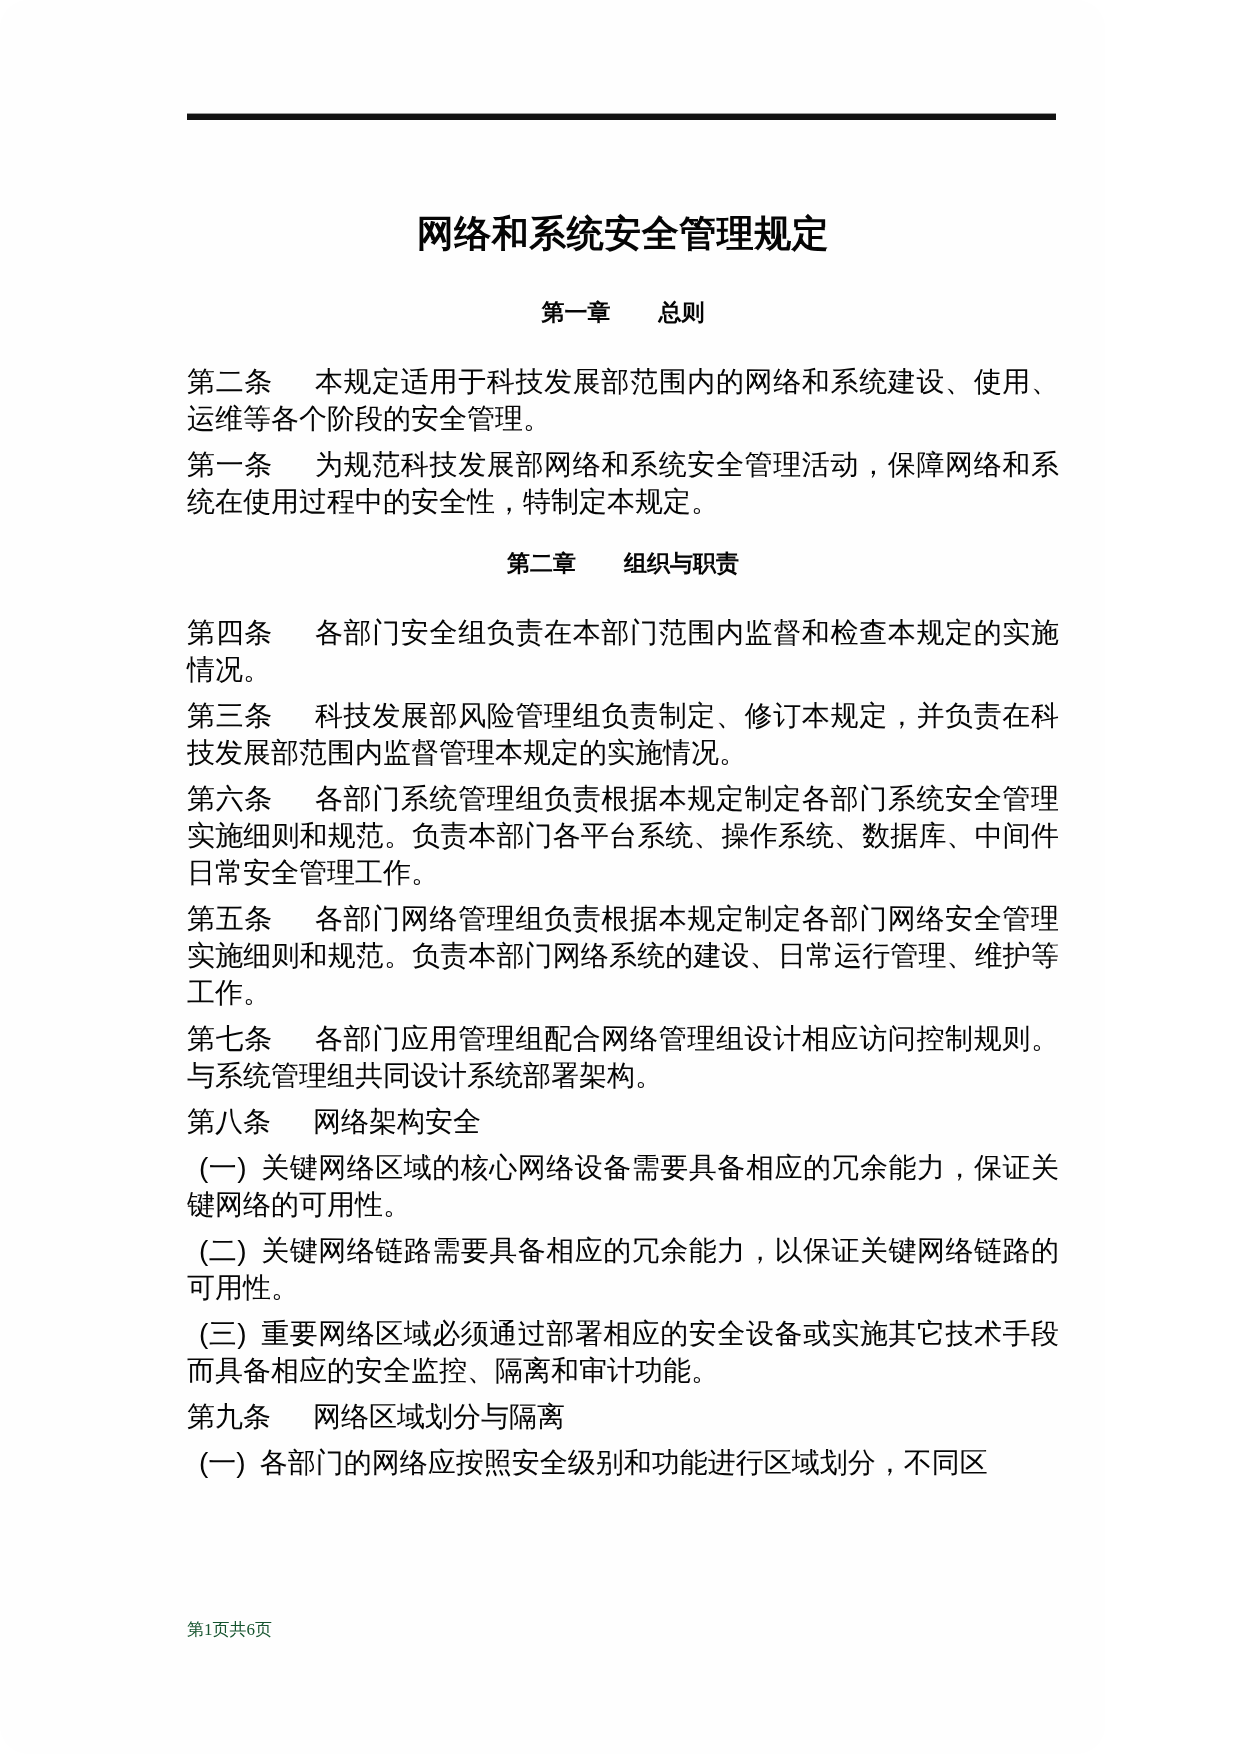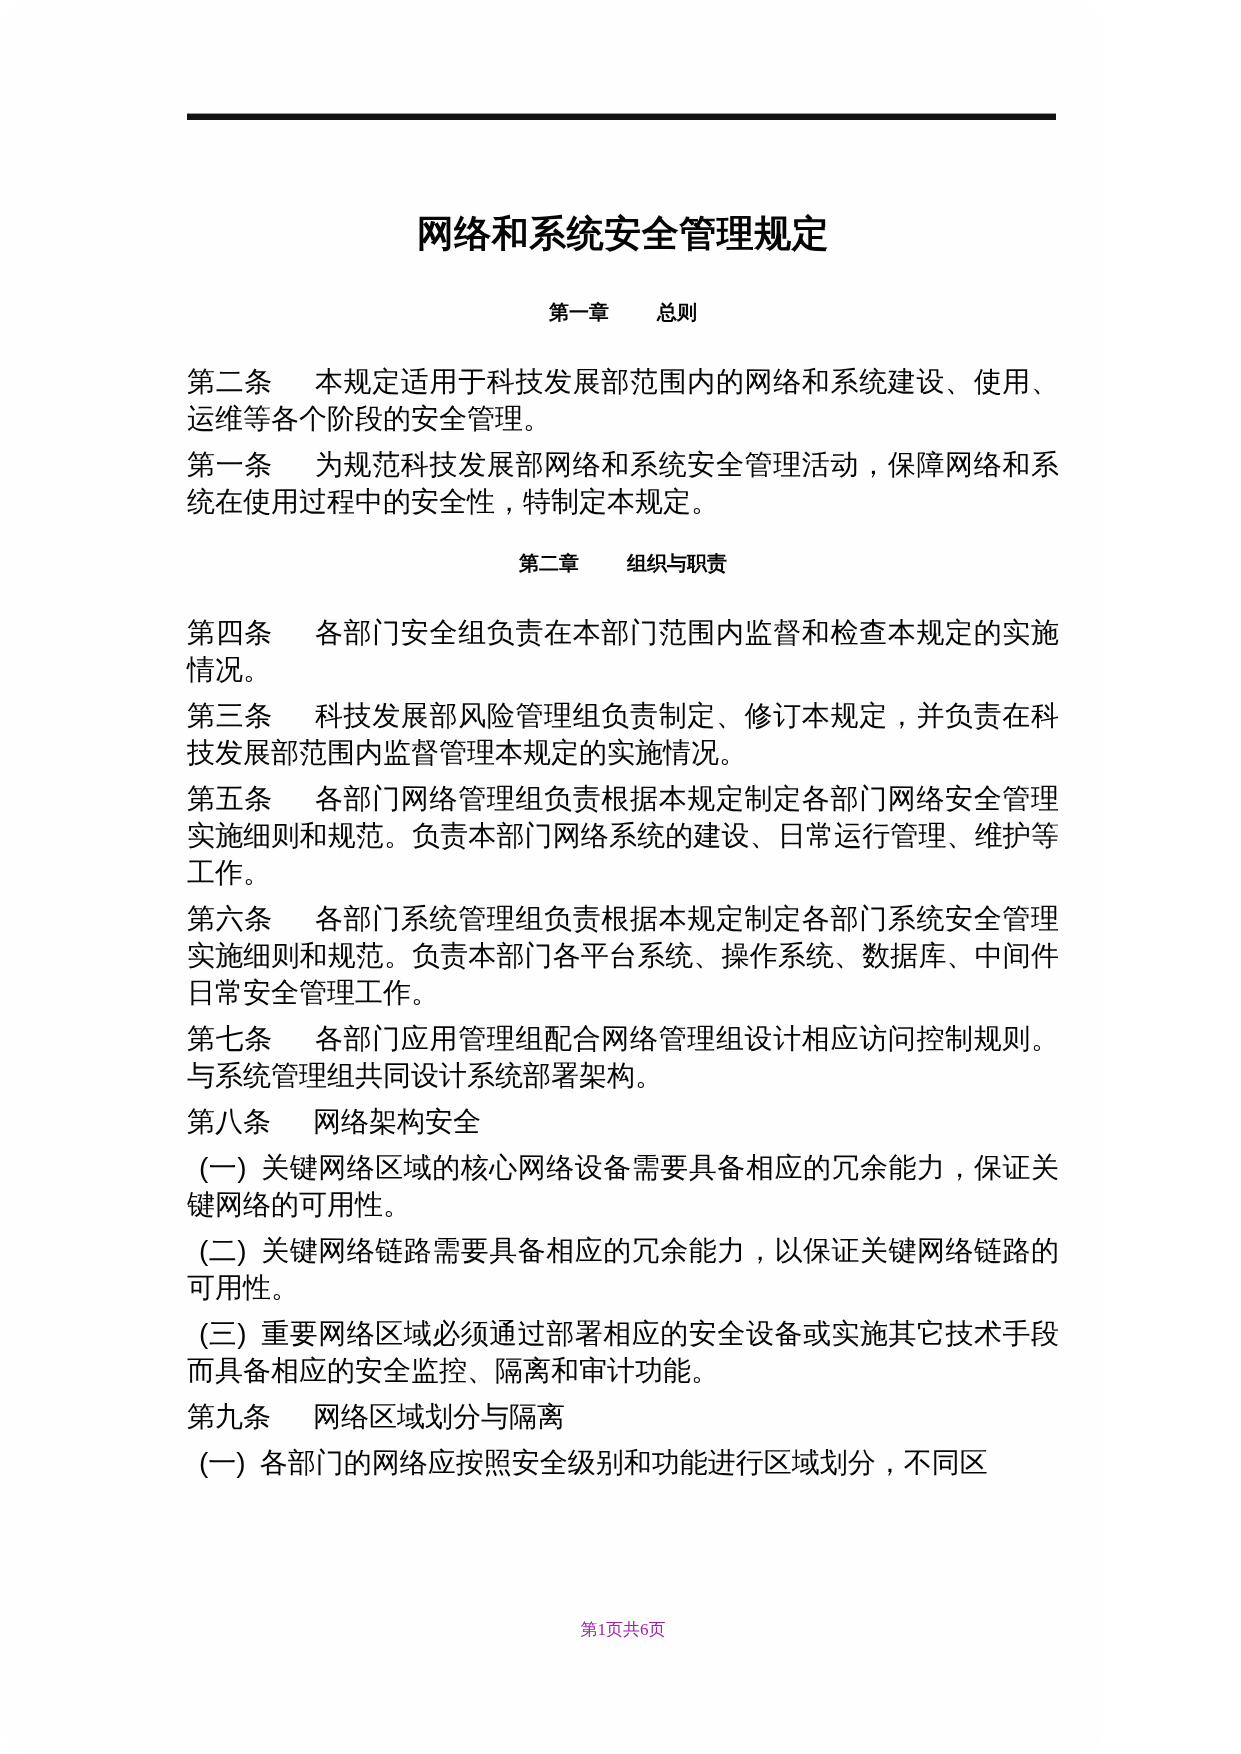--- a/index.html
+++ b/index.html
@@ -36,21 +36,21 @@
     margin: 213px 0 42px 0;
     font-size: 37px;
     line-height: 42px;
     font-weight: bold;
     text-align: center;
     letter-spacing: 0.5px;
     white-space: nowrap;
   }
   .chapter {
     margin: 28px 0 35px 0;
-    font-size: 20px;
+    font-size: 23px;
     line-height: 31px;
     font-weight: bold;
     text-align: center;
     white-space: nowrap;
   }
   .ch-num { margin-right: 48px; }
   .article, .item {
     margin: 9px 0;
     font-size: 28px;
     line-height: 37px;
@@ -59,25 +59,25 @@
     word-break: break-all;
   }
   .art-label { margin-right: 42px; }
   .item { text-indent: 12px; }
   .item-label { margin-right: 14px; }
   .page-footer {
     position: absolute;
     left: 187px;
     top: 1620px;
     width: 872px;
-    text-align: center;
+    text-align: left;
     font-family: "Liberation Serif", serif;
     font-size: 17px;
     line-height: 20px;
-    color: #a21caf;
+    color: #14532d;
   }
 </style>
 </head>
 <body>
 
 <div class="page">
 
   <div class="header-rule"></div>
 
   <div class="content">
@@ -89,23 +89,23 @@
     <p class="article"><span class="art-label">第二条</span><span>本规定适用于科技发展部范围内的网络和系统建设、使用、运维等各个阶段的安全管理。</span></p>
 
     <p class="article"><span class="art-label">第一条</span><span>为规范科技发展部网络和系统安全管理活动，保障网络和系统在使用过程中的安全性，特制定本规定。</span></p>
 
     <h2 class="chapter"><span class="ch-num">第二章</span><span class="ch-name">组织与职责</span></h2>
 
     <p class="article"><span class="art-label">第四条</span><span>各部门安全组负责在本部门范围内监督和检查本规定的实施情况。</span></p>
 
     <p class="article"><span class="art-label">第三条</span><span>科技发展部风险管理组负责制定、修订本规定，并负责在科技发展部范围内监督管理本规定的实施情况。</span></p>
 
+    <p class="article"><span class="art-label">第六条</span><span>各部门系统管理组负责根据本规定制定各部门系统安全管理实施细则和规范。负责本部门各平台系统、操作系统、数据库、中间件日常安全管理工作。</span></p>
+
     <p class="article"><span class="art-label">第五条</span><span>各部门网络管理组负责根据本规定制定各部门网络安全管理实施细则和规范。负责本部门网络系统的建设、日常运行管理、维护等工作。</span></p>
-
-    <p class="article"><span class="art-label">第六条</span><span>各部门系统管理组负责根据本规定制定各部门系统安全管理实施细则和规范。负责本部门各平台系统、操作系统、数据库、中间件日常安全管理工作。</span></p>
 
     <p class="article"><span class="art-label">第七条</span><span>各部门应用管理组配合网络管理组设计相应访问控制规则。与系统管理组共同设计系统部署架构。</span></p>
 
 
     <p class="article"><span class="art-label">第八条</span><span>网络架构安全</span></p>
 
     <p class="item"><span class="item-label">(一)</span><span>关键网络区域的核心网络设备需要具备相应的冗余能力，保证关键网络的可用性。</span></p>
 
     <p class="item"><span class="item-label">(二)</span><span>关键网络链路需要具备相应的冗余能力，以保证关键网络链路的可用性。</span></p>
 

